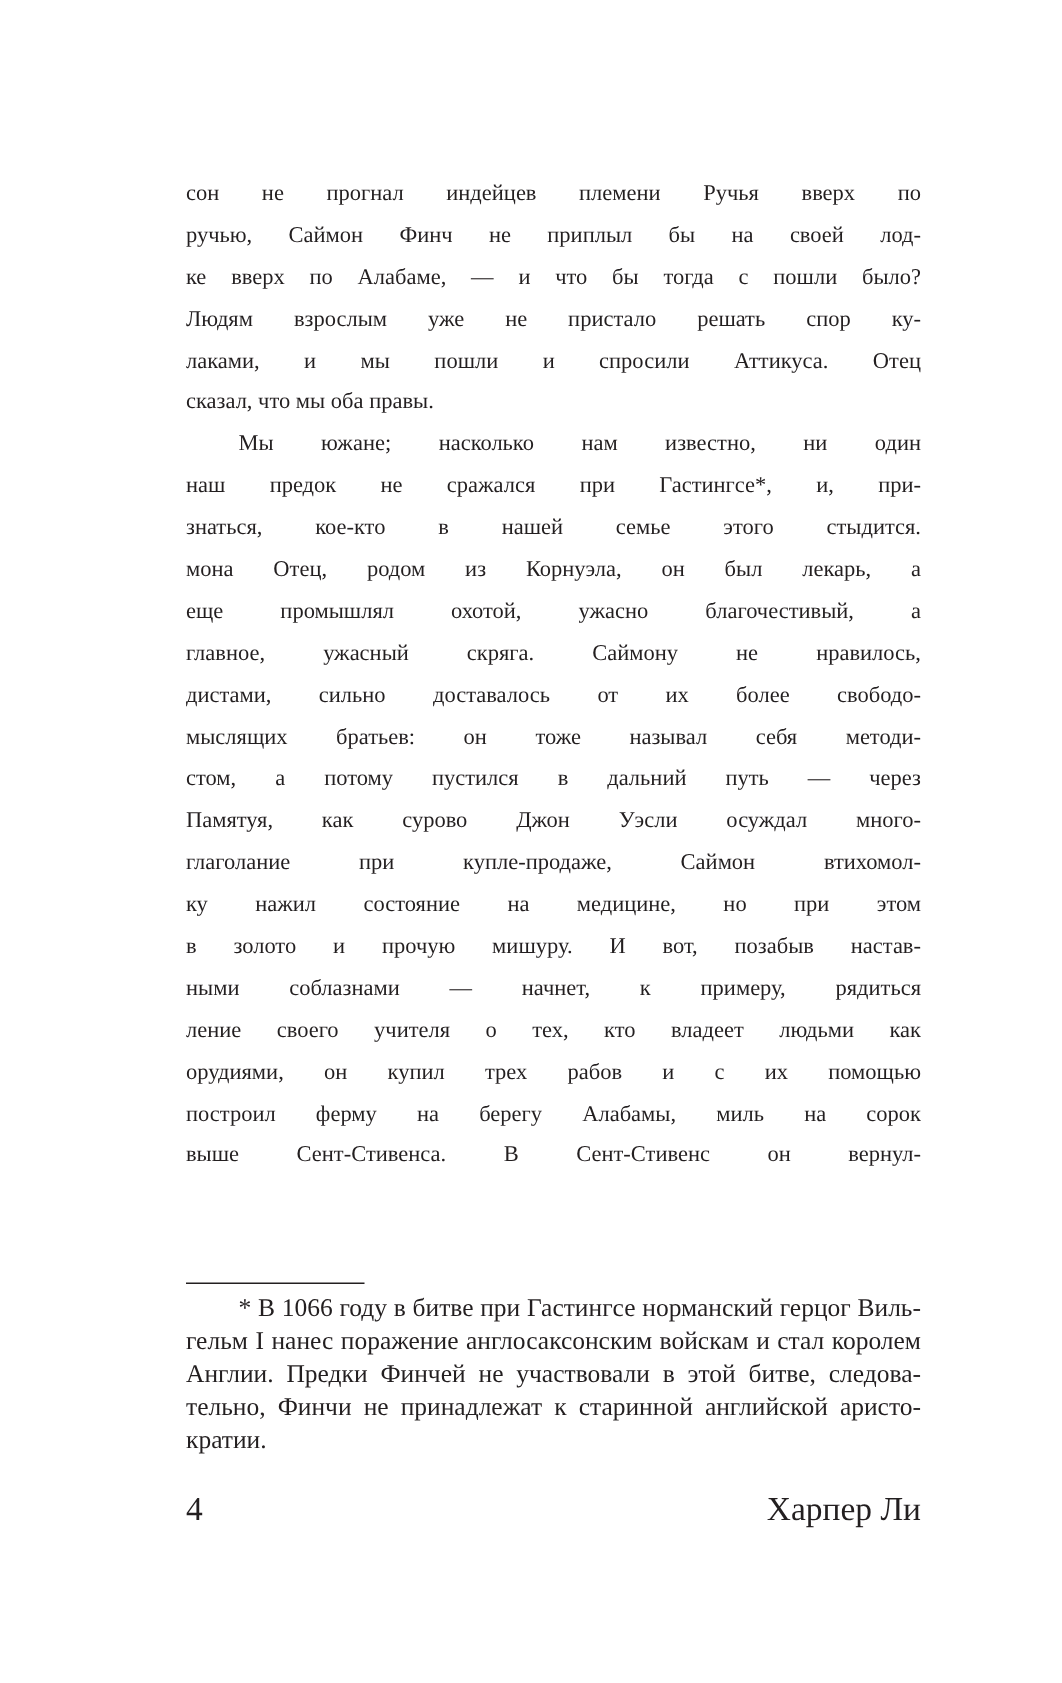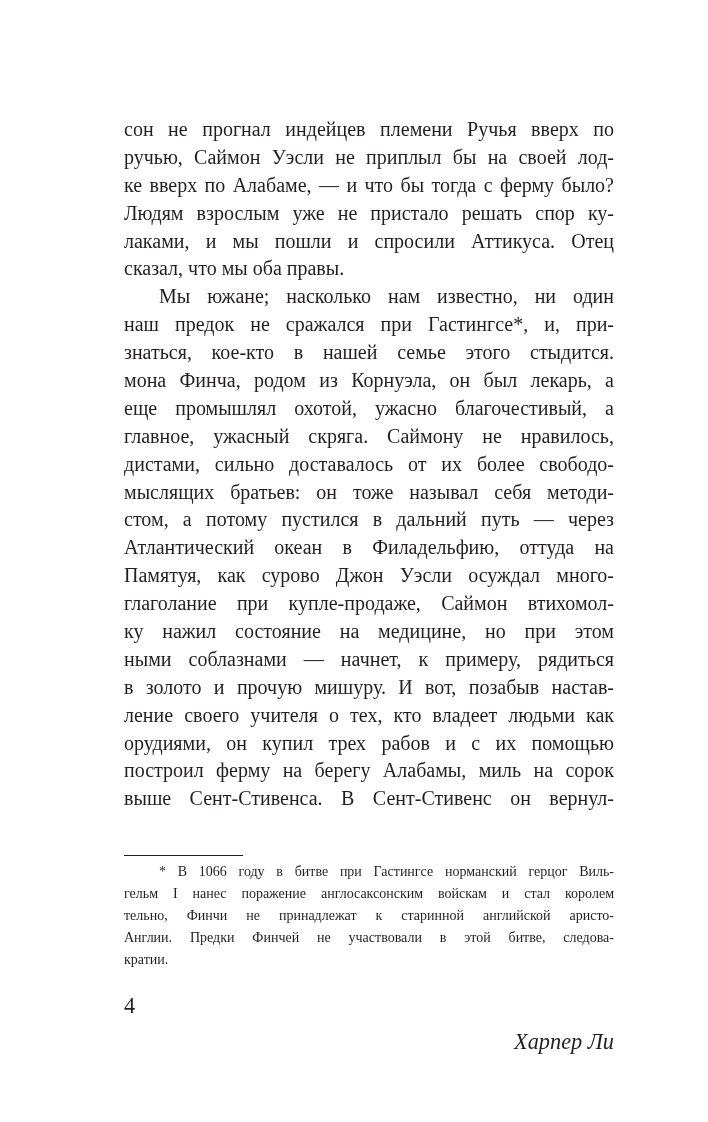--- a/index.html
+++ b/index.html
@@ -25,21 +25,21 @@
   .body-text {
     position: absolute;
     left: 124px;
     top: 116px;
     width: 490px;
   }
   .line {
     display: block;
     height: 27.9px;
     line-height: 27.9px;
-    font-size: 20px;
+    font-size: 15px;
     white-space: nowrap;
     text-align: justify;
     text-align-last: justify;
     overflow: visible;
   }
   .line.last {
     text-align: right;
     text-align-last: left;
   }
   .line.indent {
@@ -56,21 +56,21 @@
   .footnote {
     position: absolute;
     left: 124px;
     top: 861px;
     width: 490px;
   }
   .fline {
     display: block;
     height: 22px;
     line-height: 22px;
-    font-size: 14px;
+    font-size: 17px;
     white-space: nowrap;
     text-align: justify;
     text-align-last: justify;
   }
   .fline.last {
     text-align: left;
     text-align-last: left;
   }
   .fline.indent {
     padding-left: 35px;
@@ -86,66 +86,63 @@
   }
   .page-number {
     position: absolute;
     left: 0;
     top: 0;
   }
   .running-author {
     position: absolute;
     right: 0;
     top: 0;
-    font-style: italic;
-    margin-top: 36px;
   }
 </style>
 </head>
 <body>
 
 <div class="page">
 
   <div class="body-text">
 
     <span class="line">сон не прогнал индейцев племени Ручья вверх по</span>
-    <span class="line">ручью, Саймон Уэсли не приплыл бы на своей лод-</span>
-    <span class="line">ке вверх по Алабаме, — и что бы тогда с ферму было?</span>
+    <span class="line">ручью, Саймон Финч не приплыл бы на своей лод-</span>
+    <span class="line">ке вверх по Алабаме, — и что бы тогда с пошли было?</span>
     <span class="line">Людям взрослым уже не пристало решать спор ку-</span>
     <span class="line">лаками, и мы пошли и спросили Аттикуса. Отец</span>
     <span class="line last">сказал, что мы оба правы.</span>
 
     <span class="line indent">Мы южане; насколько нам известно, ни один</span>
     <span class="line">наш предок не сражался при Гастингсе*, и, при-</span>
     <span class="line">знаться, кое-кто в нашей семье этого стыдится.</span>
-    <span class="line">мона Финча, родом из Корнуэла, он был лекарь, а</span>
+    <span class="line">мона Отец, родом из Корнуэла, он был лекарь, а</span>
     <span class="line">еще промышлял охотой, ужасно благочестивый, а</span>
     <span class="line">главное, ужасный скряга. Саймону не нравилось,</span>
     <span class="line">дистами, сильно доставалось от их более свободо-</span>
     <span class="line">мыслящих братьев: он тоже называл себя методи-</span>
     <span class="line">стом, а потому пустился в дальний путь — через</span>
-    <span class="line">Атлантический океан в Филадельфию, оттуда на</span>
     <span class="line">Памятуя, как сурово Джон Уэсли осуждал много-</span>
     <span class="line">глаголание при купле-продаже, Саймон втихомол-</span>
     <span class="line">ку нажил состояние на медицине, но при этом</span>
+    <span class="line">в золото и прочую мишуру. И вот, позабыв настав-</span>
     <span class="line">ными соблазнами — начнет, к примеру, рядиться</span>
-    <span class="line">в золото и прочую мишуру. И вот, позабыв настав-</span>
     <span class="line">ление своего учителя о тех, кто владеет людьми как</span>
     <span class="line">орудиями, он купил трех рабов и с их помощью</span>
     <span class="line">построил ферму на берегу Алабамы, миль на сорок</span>
     <span class="line">выше Сент-Стивенса. В Сент-Стивенс он вернул-</span>
   </div>
 
   <div class="rule"></div>
 
   <div class="footnote">
     <span class="fline indent">* В 1066 году в битве при Гастингсе норманский герцог Виль-</span>
     <span class="fline">гельм I нанес поражение англосаксонским войскам и стал королем</span>
+    <span class="fline">Англии. Предки Финчей не участвовали в этой битве, следова-</span>
     <span class="fline">тельно, Финчи не принадлежат к старинной английской аристо-</span>
-    <span class="fline">Англии. Предки Финчей не участвовали в этой битве, следова-</span>
     <span class="fline last">кратии.</span>
   </div>
 
   <div class="footer">
     <span class="page-number">4</span>
     <span class="running-author">Харпер Ли</span>
   </div>
 
 </div>
 

